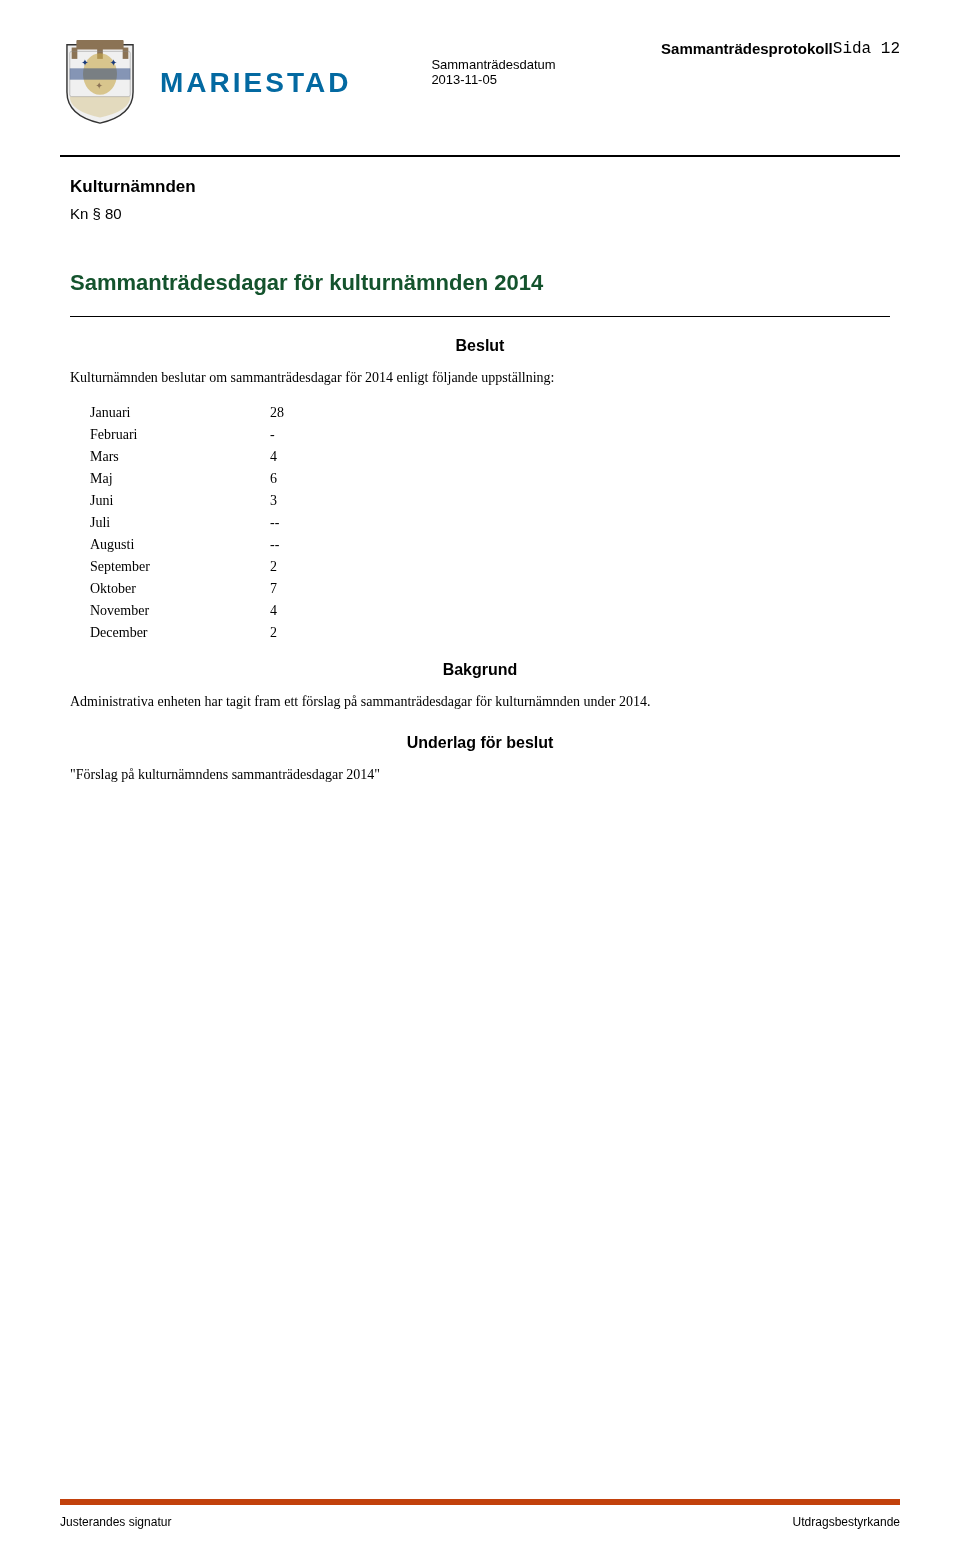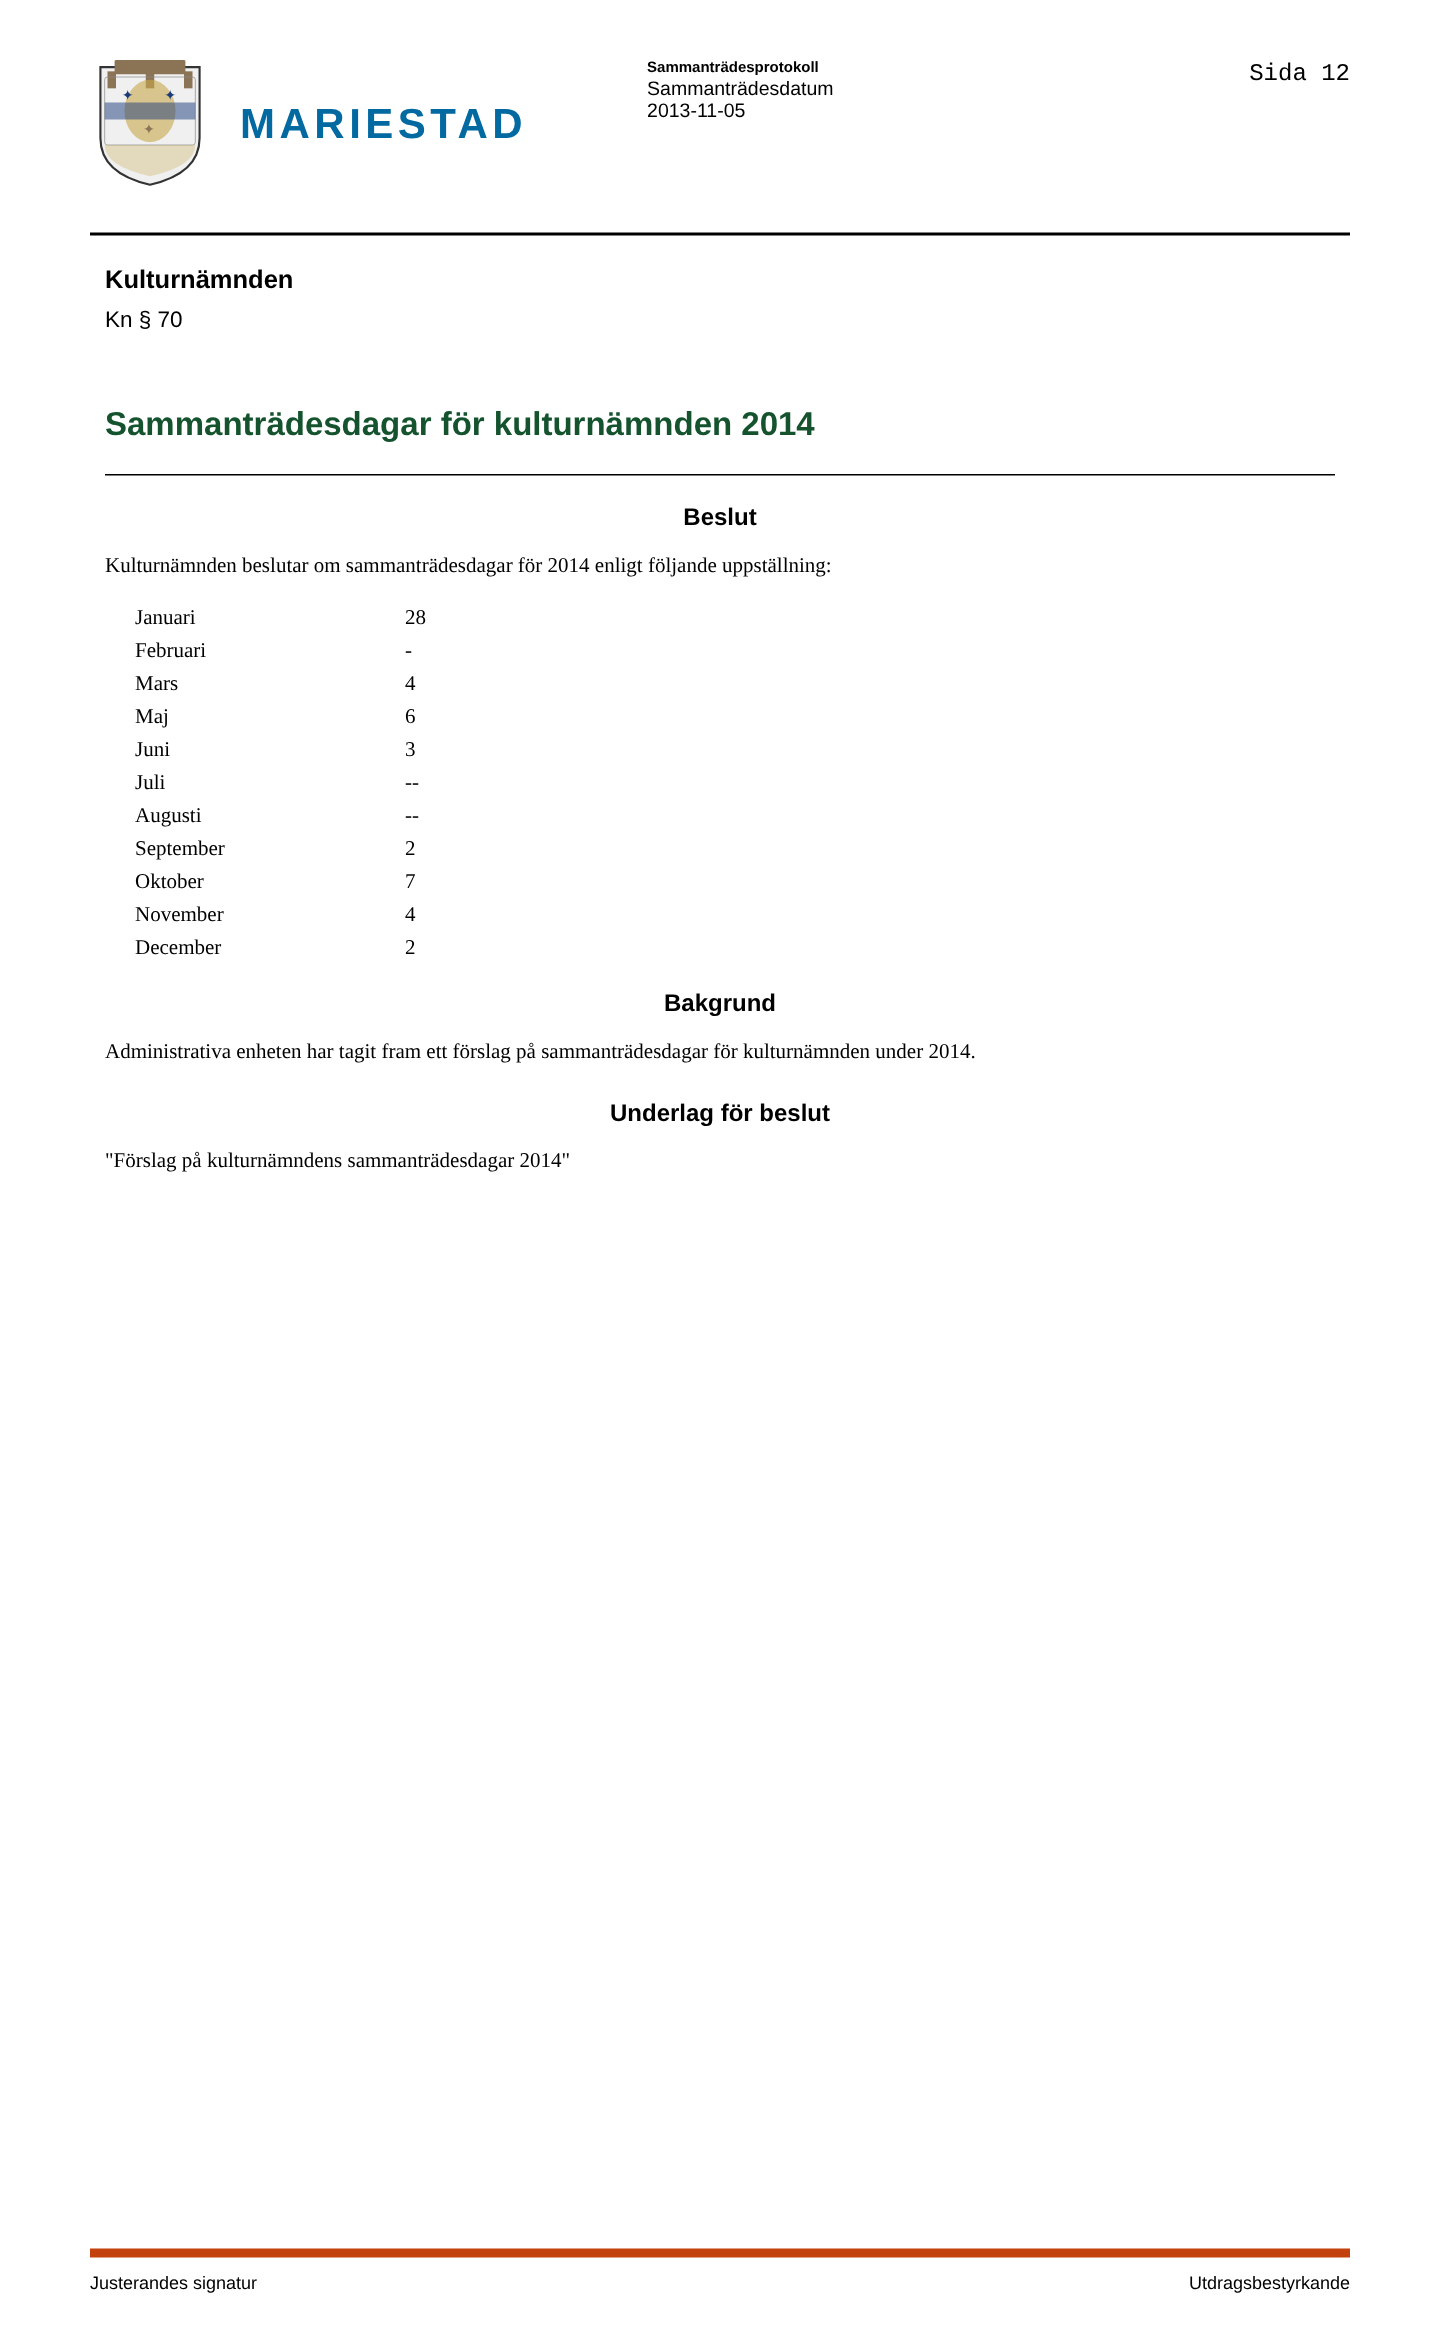--- a/index.html
+++ b/index.html
@@ -54,21 +54,22 @@
 
     .header-center {
       text-align: left;
       flex: 1;
       padding-left: 80px;
     }
 
     .header-center .doc-title {
       font-family: Arial, sans-serif;
       font-weight: bold;
-      font-size: 10px;
+      font-size: 15px;
+      text-align: right;
     }
 
     .header-center .doc-subtitle {
       font-family: Arial, sans-serif;
       font-size: 13px;
     }
 
     .header-right {
       font-family: Liberation Mono, monospace;
       font-size: 16px;
@@ -220,21 +221,21 @@
     </div>
 
     <div class="header-right">Sida 12</div>
   </div>
 
   <hr class="divider-bold">
 
   <div class="content">
 
     <div class="department-name">Kulturnämnden</div>
-    <div class="section-ref">Kn § 70</div>
+    <div class="section-ref">Kn § 80</div>
 
     <div class="main-title">Sammanträdesdagar för kulturnämnden 2014</div>
 
     <hr class="divider">
 
     <div class="section-heading">Beslut</div>
 
     <div class="body-text">Kulturnämnden beslutar om sammanträdesdagar för 2014 enligt följande uppställning:</div>
 
     <div class="month-table">

